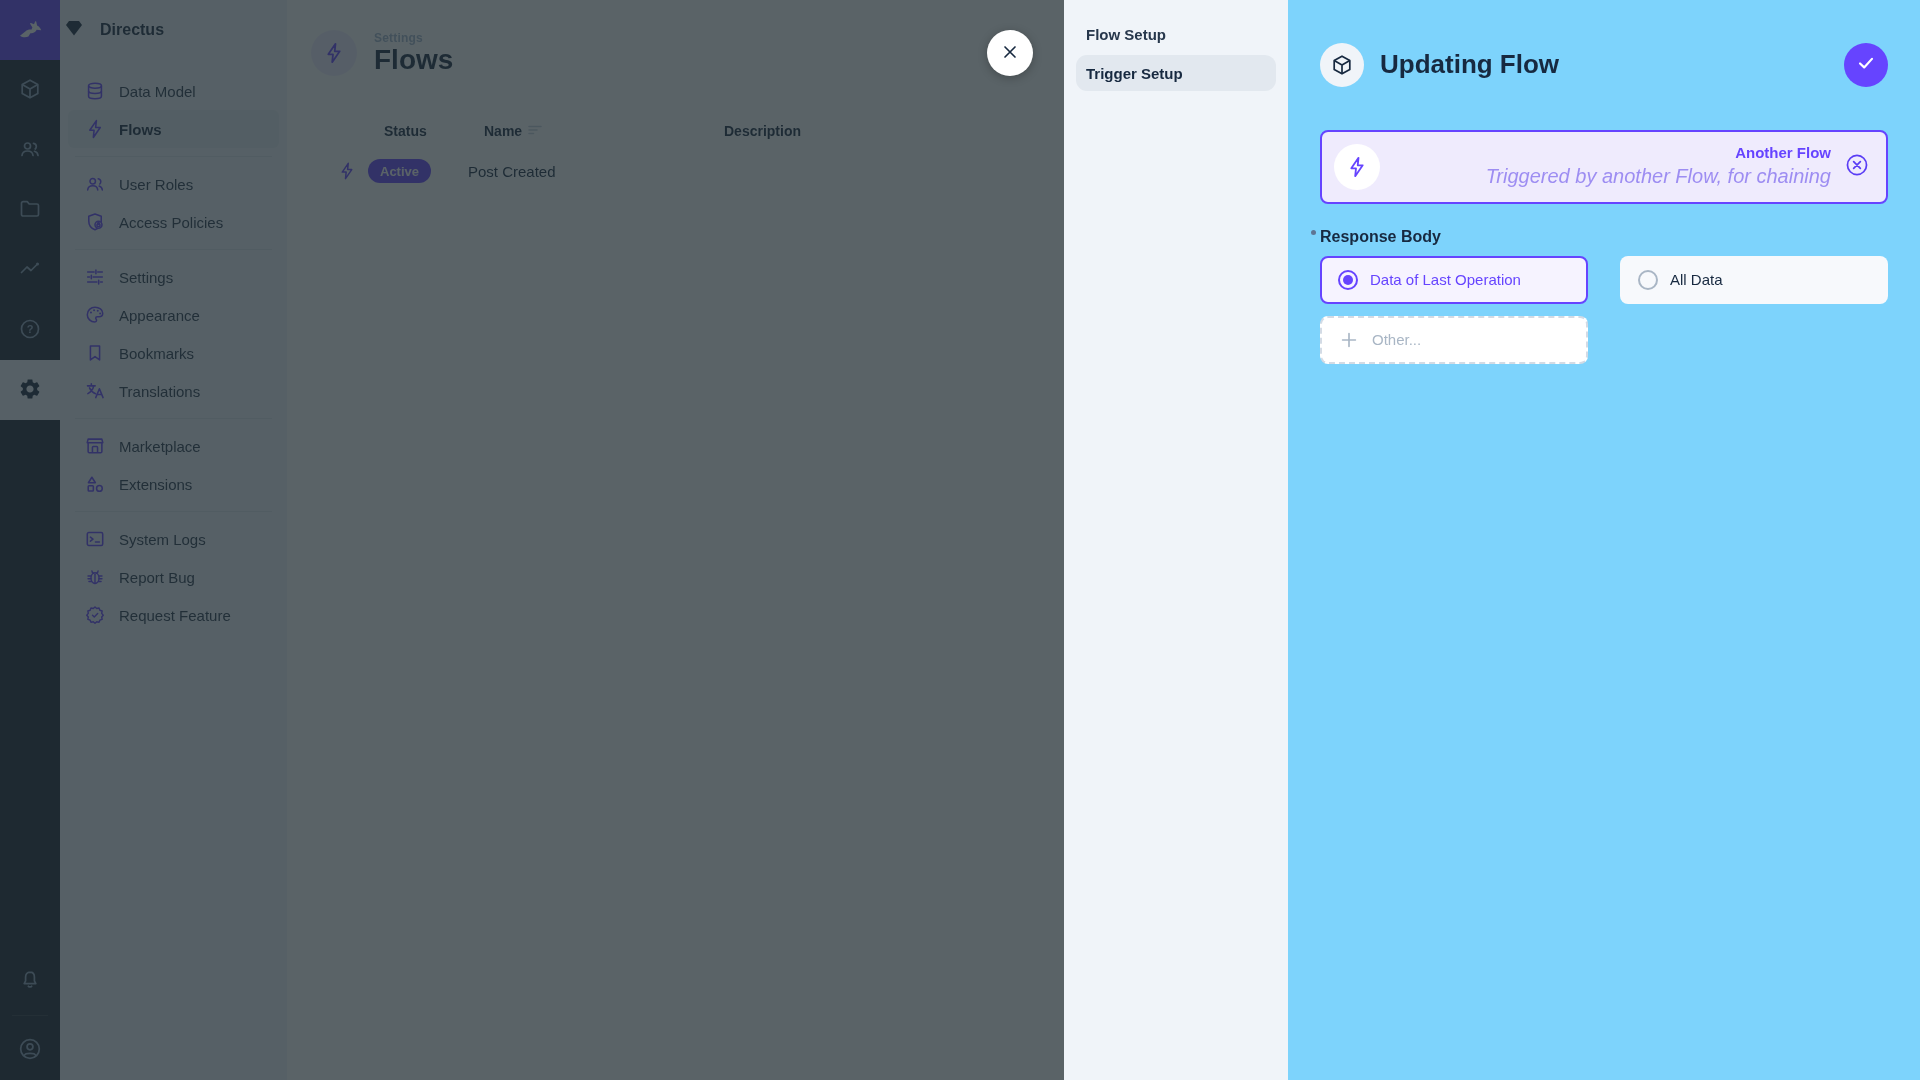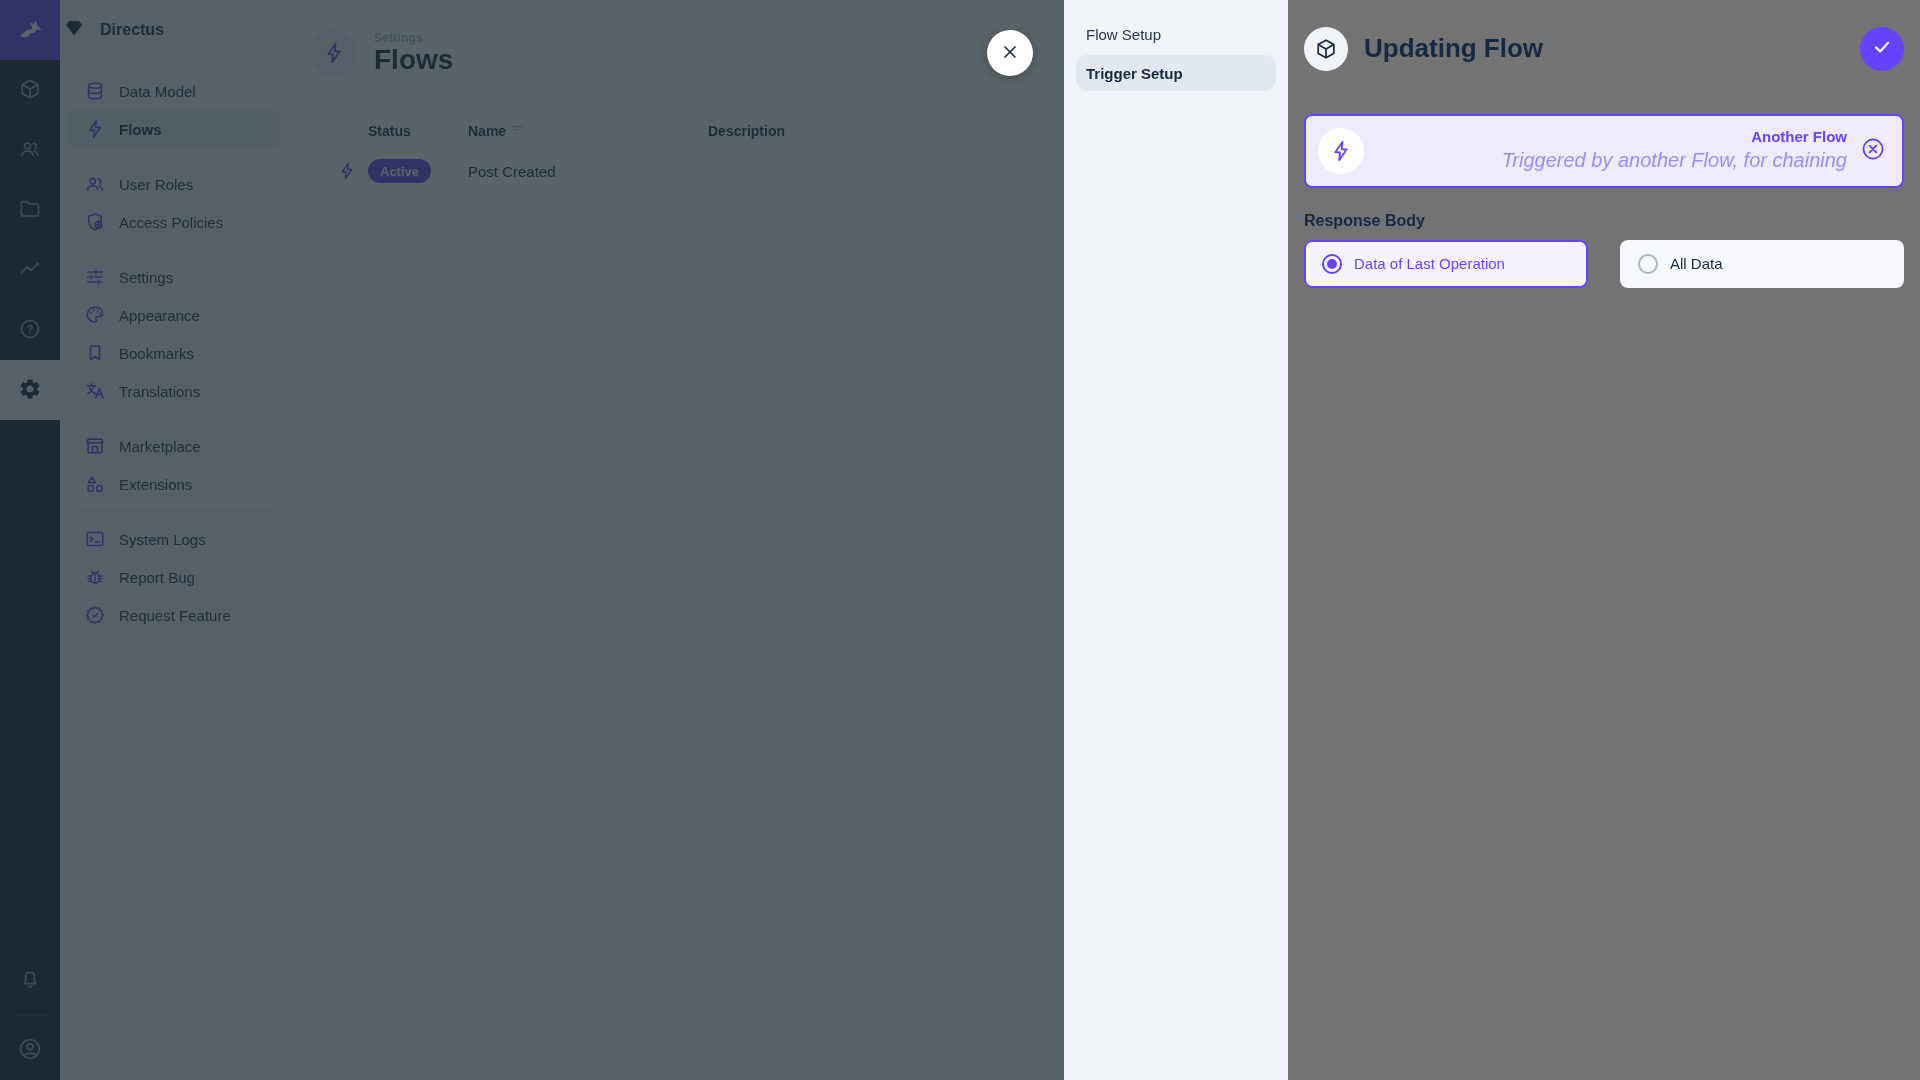--- a/index.html
+++ b/index.html
@@ -38,37 +38,37 @@
 
   
   .main{flex:1;background:#fff;position:relative;}
   .hero{display:flex;align-items:center;gap:17px;padding:30px 0 0 24px;}
   .hero-icon{width:46px;height:46px;border-radius:50%;background:#F0ECFF;color:var(--primary);display:grid;place-items:center;}
   .crumb{font-size:12px;font-weight:600;color:var(--text-subdued);letter-spacing:.2px;}
   .page-title{font-size:28px;font-weight:800;color:var(--text-dark);line-height:1.05;}
   .flows-table{margin:40px 0 0 48px;}
   .t-row{display:grid;grid-template-columns:33px 100px 240px 1fr;align-items:center;}
   .t-head{height:30px;font-size:14px;font-weight:600;color:var(--text-dark);}
-  .t-head .hcell{display:flex;align-items:center;gap:6px;cursor:pointer;}
+  .t-head .hcell{display:flex;align-items:center;gap:6px;cursor:pointer;margin-left:16px;}
   .sort-icn{color:#C5D0DC;}
   .t-body-row{height:50px;cursor:pointer;}
   .row-bolt{color:var(--primary);display:grid;place-items:center;width:24px;}
   .badge{display:inline-flex;align-items:center;height:24px;padding:0 12px;border-radius:12px;background:var(--primary);color:#fff;font-size:13px;font-weight:600;width:fit-content;}
   .cell-name{font-size:15px;color:var(--text-dark);}
 
   
   .overlay{position:absolute;left:0;top:0;width:1064px;height:1080px;background:rgba(33,44,50,0.74);z-index:40;cursor:pointer;}
   .close-btn{position:absolute;left:987px;top:30px;width:46px;height:46px;border-radius:50%;background:#fff;color:var(--text-dark);display:grid;place-items:center;z-index:60;border:none;cursor:pointer;box-shadow:0 2px 10px rgba(0,0,0,0.25);}
 
   
   .drawer{position:absolute;left:1064px;right:0;top:0;bottom:0;display:flex;z-index:50;}
   .drawer-nav{width:224px;flex-shrink:0;background:var(--sidebar-bg);padding:16px 12px;}
-  .drawer-nav-item{height:36px;border-radius:8px;display:flex;align-items:center;padding:0 10px;font-size:15px;font-weight:400;color:#27374C;margin-bottom:3px;cursor:pointer;}
+  .drawer-nav-item{height:36px;border-radius:8px;display:flex;align-items:center;padding:0 10px;font-size:15px;font-weight:700;color:#27374C;margin-bottom:3px;cursor:pointer;}
   .drawer-nav-item.active{background:#E2E8EF;color:var(--text-dark);font-weight:600;border-radius:11px;}
-  .drawer-content{flex:1;background:#737373;padding:16px;}
+  .drawer-content{flex:1;background:#7dd3fc;padding:32px;}
   .d-header{display:flex;align-items:center;gap:16px;}
   .d-header-icon{width:44px;height:44px;border-radius:50%;background:var(--sidebar-bg);color:var(--text-dark);display:grid;place-items:center;flex-shrink:0;}
   .d-title{flex:1;font-size:26px;font-weight:700;color:var(--text-dark);}
   .d-confirm{width:44px;height:44px;border-radius:50%;background:var(--primary);color:#fff;display:grid;place-items:center;border:none;cursor:pointer;flex-shrink:0;}
 
   .trigger-card{margin-top:32px;height:74px;border:2px solid var(--primary);background:#EFEBFD;border-radius:8px;display:flex;align-items:center;gap:13px;padding:0 16px 0 12px;cursor:pointer;}
   .t-icon{width:46px;height:46px;border-radius:50%;background:#fff;color:var(--primary);display:grid;place-items:center;flex-shrink:0;}
   .t-text{flex:1;line-height:1.25;text-align:right;}
   .t-title{font-size:15px;font-weight:600;color:var(--primary);}
   .t-sub{font-size:20px;color:#9D8DF2;margin-top:1px;font-style:italic;}
@@ -449,18 +449,26 @@
         </div>
         <div class="choices">
           <div class="choice selected">
             <span class="radio on"></span>
             <span>Data of Last Operation</span>
           </div>
           <div class="choice unselected">
             <span class="radio off"></span>
             <span>All Data</span>
           </div>
+          <div class="choice other">
+            <span class="plus-icn">
+              <svg width="22" height="22" viewBox="0 0 24 24" stroke="currentColor" stroke-width="1.8" stroke-linecap="round" fill="none">
+                <path d="M12 5 V19 M5 12 H19"></path>
+              </svg>
+            </span>
+            <span>Other...</span>
+          </div>
         </div>
       </div>
     </div>
   </section>
 
 </div>
 
 </body></html>

